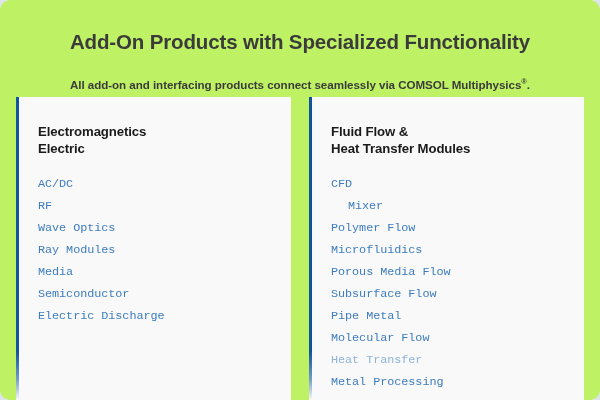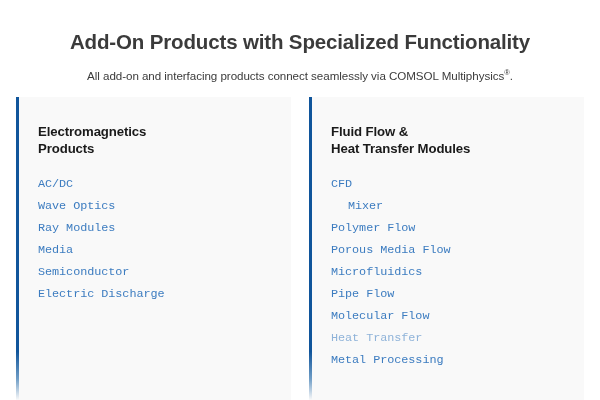--- a/index.html
+++ b/index.html
@@ -12,46 +12,47 @@
     overflow: hidden;
     background: #dde4ec;
     font-family: "Liberation Sans", sans-serif;
     -webkit-font-smoothing: antialiased;
   }
 
   .page {
     position: relative;
     width: 600px;
     height: 400px;
-    background: #ffffff;
+    background: #bef264;
     box-sizing: border-box;
+    border-radius: 10px;
   }
 
   
   .header {
     position: absolute;
     left: 0;
     top: 0;
     width: 600px;
     text-align: center;
   }
   .page-title {
     margin: 0;
     padding-top: 31px;
     font-size: 20.5px;
     font-weight: bold;
     color: #3b3b3b;
     letter-spacing: -0.15px;
     line-height: 1.1;
   }
   .page-subtitle {
-    margin: 4px;
+    margin: 13px;
     padding-top: 11px;
     font-size: 11.6px;
-    font-weight: normal;
+    font-weight: bold;
     color: #3b3b3b;
     letter-spacing: -0.05px;
     line-height: 1.2;
   }
   .page-subtitle sup {
     font-size: 7.6px;
     vertical-align: super;
     line-height: 0;
   }
 
@@ -131,25 +132,28 @@
     <p class="page-subtitle">
       <span>All add-on and interfacing products connect seamlessly via COMSOL Multiphysics</span><sup>®</sup><span>.</span>
     </p>
   </div>
 
   <div class="columns">
 
     <section class="card">
       <h2 class="card-title">
         <span>Electromagnetics</span><br>
-        <span>Products</span>
+        <span>Electric</span>
       </h2>
       <ul class="link-list">
         <li>
           <a class="module-link" href="#">AC/DC</a>
+        </li>
+        <li>
+          <a class="module-link" href="#">RF</a>
         </li>
         <li>
           <a class="module-link" href="#">Wave Optics</a>
         </li>
         <li>
           <a class="module-link" href="#">Ray Modules</a>
         </li>
         <li>
           <a class="module-link" href="#">Media</a>
         </li>
@@ -171,27 +175,30 @@
         <li>
           <a class="module-link" href="#">CFD</a>
         </li>
         <li>
           <a class="module-link sub" href="#">Mixer</a>
         </li>
         <li>
           <a class="module-link" href="#">Polymer Flow</a>
         </li>
         <li>
+          <a class="module-link" href="#">Microfluidics</a>
+        </li>
+        <li>
           <a class="module-link" href="#">Porous Media Flow</a>
         </li>
         <li>
-          <a class="module-link" href="#">Microfluidics</a>
-        </li>
-        <li>
-          <a class="module-link" href="#">Pipe Flow</a>
+          <a class="module-link" href="#">Subsurface Flow</a>
+        </li>
+        <li>
+          <a class="module-link" href="#">Pipe Metal</a>
         </li>
         <li>
           <a class="module-link" href="#">Molecular Flow</a>
         </li>
         <li>
           <a class="module-link muted" href="#">Heat Transfer</a>
         </li>
         <li>
           <a class="module-link" href="#">Metal Processing</a>
         </li>

